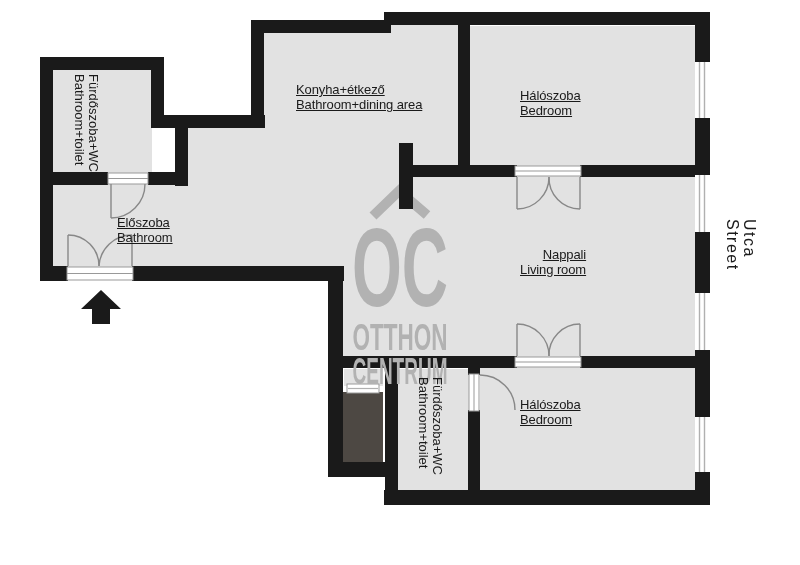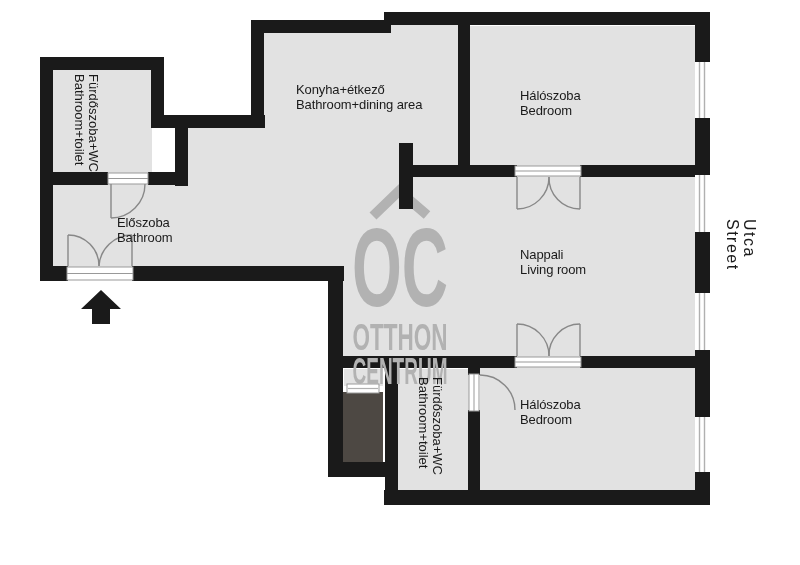--- a/index.html
+++ b/index.html
@@ -5,21 +5,21 @@
   html,body{margin:0;padding:0;background:#ffffff;}
   #stage{
     position:relative;width:800px;height:565px;background:#ffffff;overflow:hidden;
     font-family:"Liberation Sans", sans-serif;
   }
   #plan-svg{position:absolute;left:0;top:0;}
   .room-label{
     position:absolute;color:#1a1a1a;font-size:13px;line-height:15px;
     letter-spacing:-0.1px;white-space:nowrap;
   }
-  .room-label span{display:block;}
+  .room-label span{display:block;text-decoration:underline;}
   .vlabel{
     position:absolute;color:#1a1a1a;font-size:13px;line-height:14px;
     writing-mode:vertical-rl;white-space:nowrap;
   }
   .vlabel span{display:block;}
   .street-label{
     position:absolute;color:#1a1a1a;font-size:16px;line-height:17px;
     letter-spacing:1.5px;writing-mode:vertical-rl;white-space:nowrap;
   }
   .street-label span{display:block;}
@@ -183,21 +183,21 @@
   <div class="room-label" style="left:296px;top:82px;">
     <span>Konyha+étkező</span>
     <span>Bathroom+dining area</span>
   </div>
 
   <div class="room-label" style="left:520px;top:88px;">
     <span>Hálószoba</span>
     <span>Bedroom</span>
   </div>
 
-  <div class="room-label" style="left:520px;top:247px;">
+  <div class="room-label" style="left:520px;top:247px;text-align:right;">
     <span>Nappali</span>
     <span>Living room</span>
   </div>
 
   <div class="vlabel" style="left:416px;top:377px;">
     <span>Fürdőszoba+WC</span>
     <span>Bathroom+toilet</span>
   </div>
 
   <div class="room-label" style="left:520px;top:397px;">

